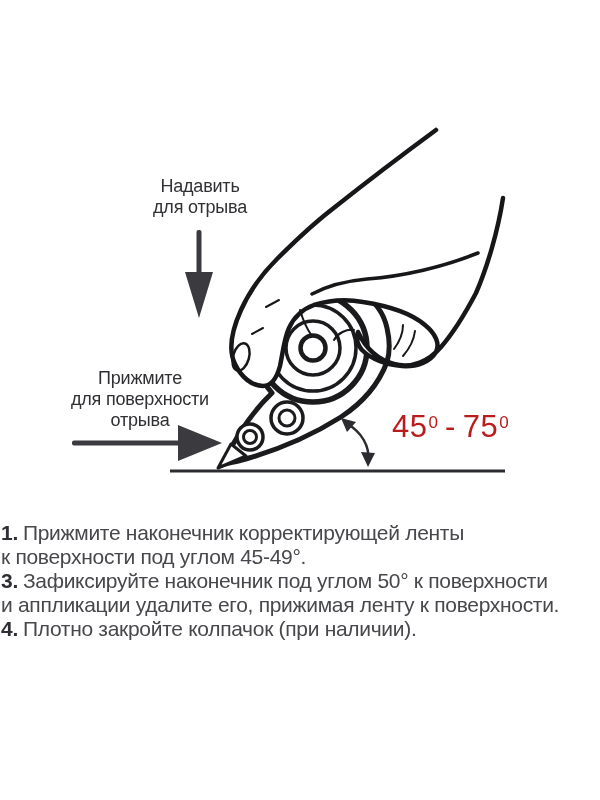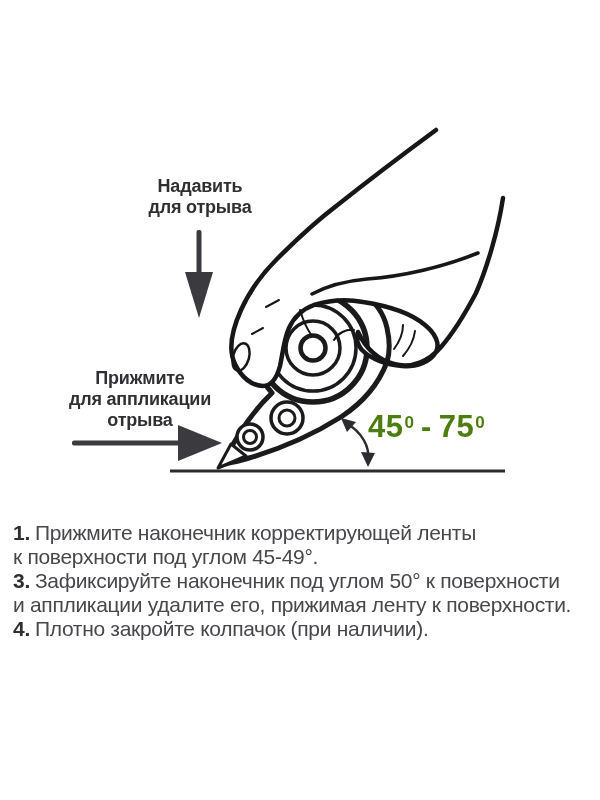--- a/index.html
+++ b/index.html
@@ -1,29 +1,29 @@
 <!DOCTYPE html>
 <html><head>
 <meta charset="utf-8">
 <style>
   html,body{margin:0;padding:0;background:#ffffff;}
   body{width:600px;height:800px;font-family:"Liberation Sans",sans-serif;}
   .stage{position:relative;width:600px;height:800px;background:#ffffff;overflow:hidden;}
   .diagram-svg{position:absolute;left:0;top:0;}
-  .diag-label{position:absolute;text-align:center;font-weight:bold;font-size:18px;
+  .diag-label{position:absolute;text-align:center;font-weight:normal;font-size:18px;
               line-height:21px;color:#303034;letter-spacing:-0.2px;}
   .press-label{left:105px;top:176px;width:190px;}
   .apply-label{left:40px;top:368px;width:200px;}
-  .angle-label{position:absolute;left:368px;top:409px;font-weight:bold;font-size:31px;
-               color:#4d7c0f;letter-spacing:0.5px;white-space:nowrap;}
+  .angle-label{position:absolute;left:392px;top:409px;font-weight:normal;font-size:31px;
+               color:#b91c1c;letter-spacing:0.5px;white-space:nowrap;}
   .angle-label sup{font-size:0.55em;vertical-align:0.55em;margin-left:1px;letter-spacing:0;}
   .angle-label .sep{margin:0 7px;}
   .instructions{position:absolute;left:1px;top:521px;width:599px;color:#47474c;}
   .ins-line{font-size:21px;line-height:24px;height:24px;letter-spacing:-0.3px;
-            white-space:nowrap;padding-left:12px;}
+            white-space:nowrap;}
   .ins-line b{font-weight:bold;color:#2e2e33;margin-right:5px;}
 </style>
 </head>
 <body>
 
 <div class="stage">
 
   <svg class="diagram-svg" width="600" height="500" viewBox="0 0 600 500">
 
     <line x1="170" y1="471" x2="505" y2="471" stroke="#2c2c30" stroke-width="3"></line>
@@ -93,21 +93,21 @@
     </g>
   </svg>
 
   <div class="diag-label press-label">
     <div>Надавить</div>
     <div>для отрыва</div>
   </div>
 
   <div class="diag-label apply-label">
     <div>Прижмите</div>
-    <div>для аппликации</div>
+    <div>для поверхности</div>
     <div>отрыва</div>
   </div>
 
   <div class="angle-label">
     <span>45</span><sup>0</sup><span class="sep">-</span><span>75</span><sup>0</sup>
   </div>
 
   <div class="instructions">
     <div class="ins-line">
       <b>1.</b><span>Прижмите наконечник корректирующей ленты</span>

